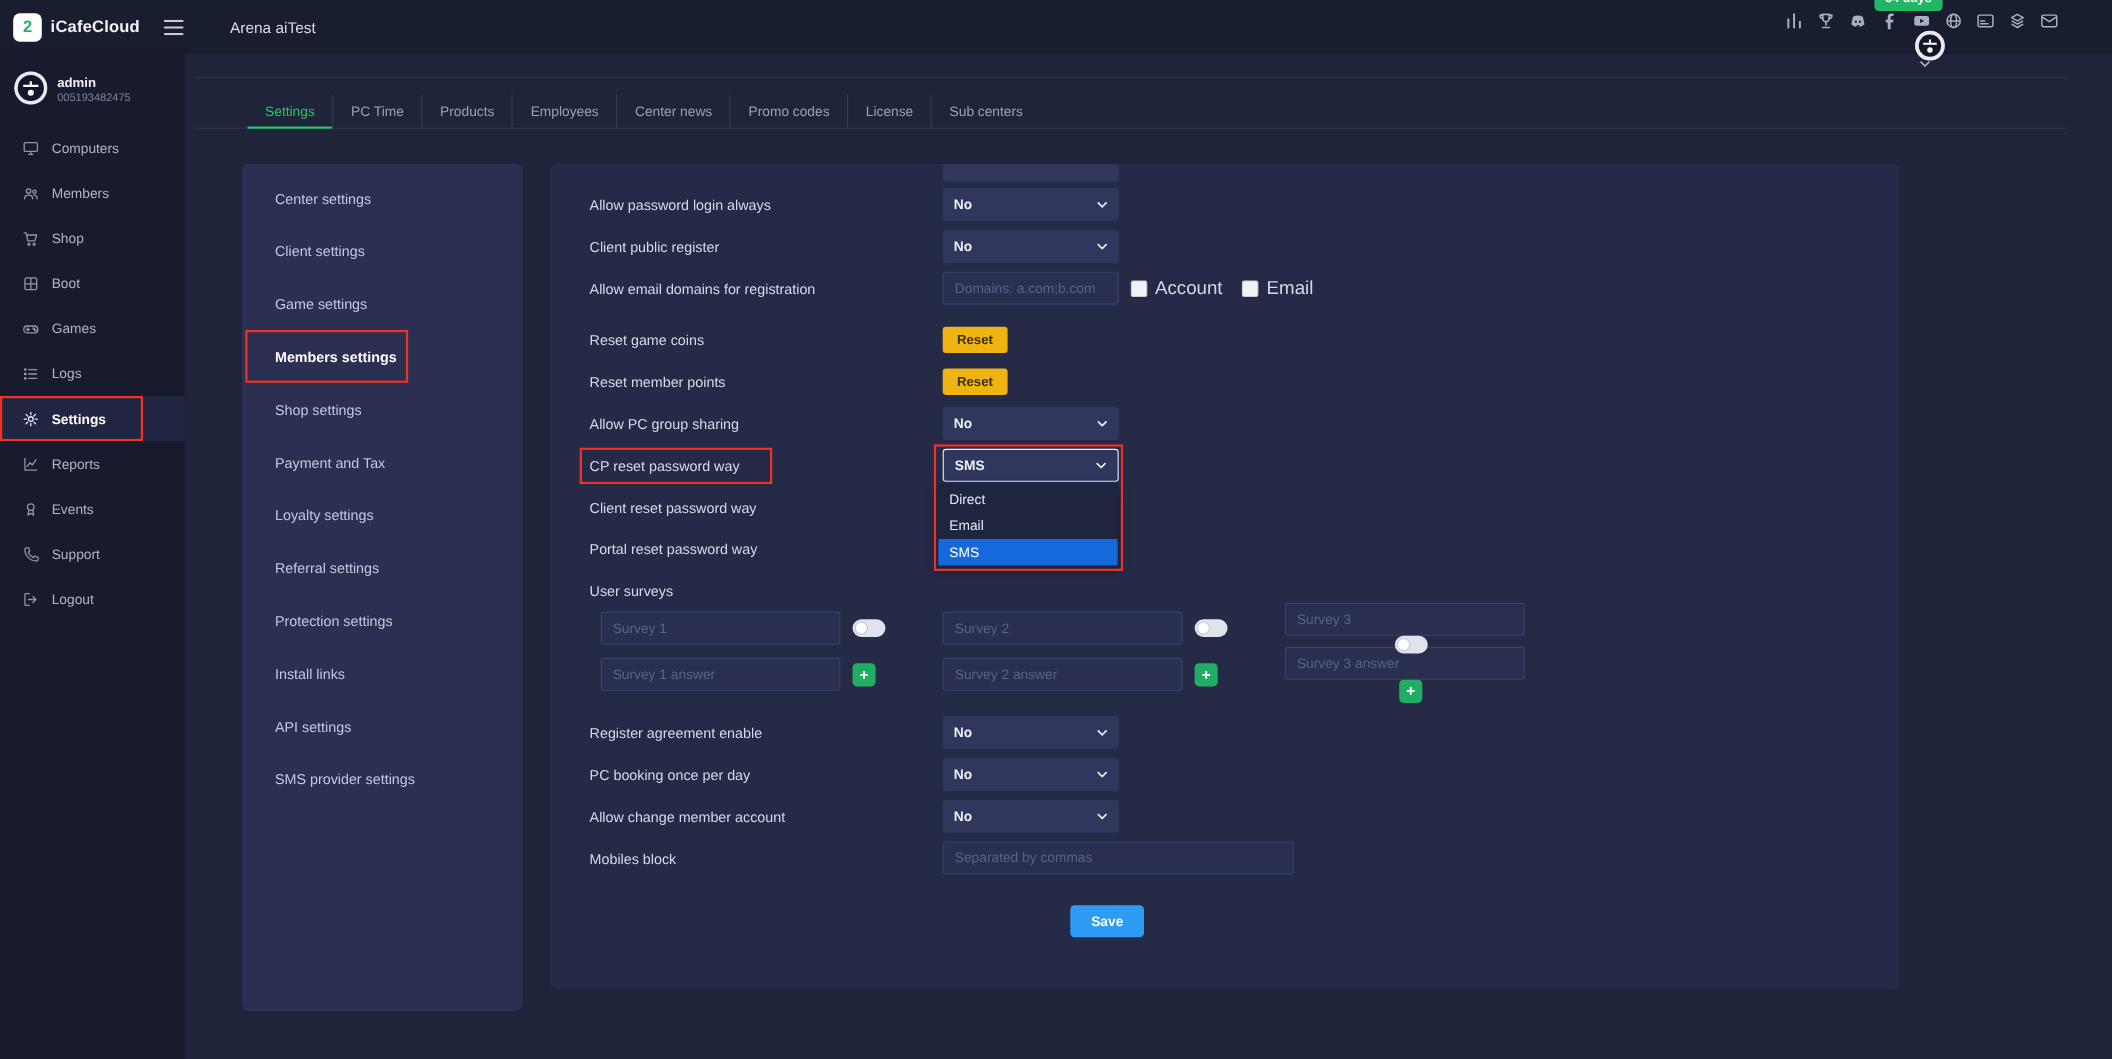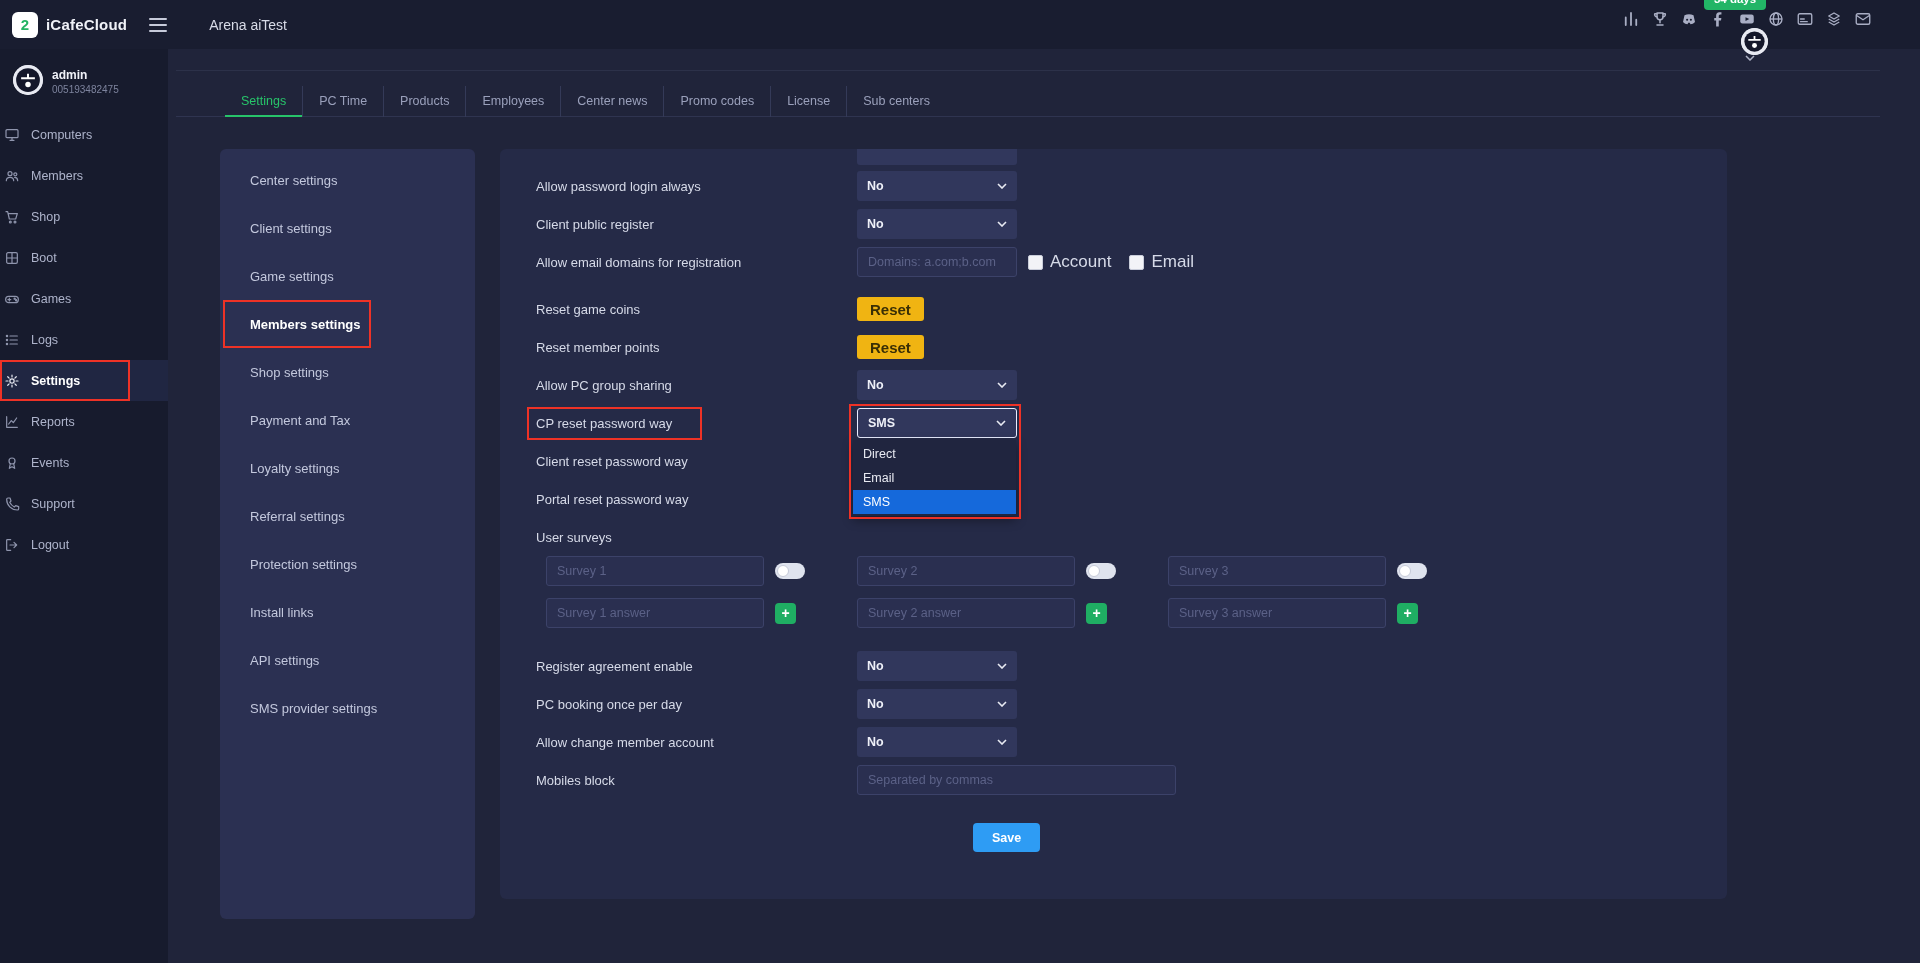--- a/index.html
+++ b/index.html
@@ -22,21 +22,21 @@
   .tb-chev { margin-left:6px; cursor:pointer; display:flex; }
 
   
   .sidebar { position:absolute; top:49px; left:0; width:168px; height:914px; background:#171b2d; z-index:20; }
   .side-user { position:absolute; top:16px; left:13px; display:flex; align-items:flex-end; }
   .side-avatar { width:30px; height:30px; border-radius:50%; overflow:hidden; background:#e8eaf2; display:flex; align-items:center; justify-content:center; }
   .side-user-meta { margin-left:9px; }
   .side-user-name { color:#f0f2f8; font-size:12px; font-weight:bold; }
   .side-user-id { color:#7e849e; font-size:10px; margin-top:2px; }
   .side-nav { position:absolute; top:65px; left:0; right:0; }
-  .side-item { height:41px; display:flex; align-items:center; padding-left:4px; cursor:pointer; position:relative;text-align:center; }
+  .side-item { height:41px; display:flex; align-items:center; padding-left:20px; cursor:pointer; position:relative;text-align:center; }
   .side-item .s-ico { width:16px; height:16px; display:flex; align-items:center; justify-content:center; }
   .side-item .s-label { margin-left:11px; color:#aeb4cb; font-size:12.5px; }
   .side-item.active { background:#202642; }
   .side-item.active .s-label { color:#ffffff; font-weight:bold; }
   .red-frame-side { position:absolute; left:0; top:0; height:41px; width:130px; border:2px solid #ee3226; pointer-events:none; }
 
   
   .main { position:absolute; left:168px; top:49px; width:1752px; height:914px; background:#20243a; }
   .top-rule { position:absolute; top:21px; left:8px; right:40px; height:1px; background:#2c3149; }
   .tab-strip { position:absolute; top:37px; left:8px; right:40px; height:31px; border-bottom:1px solid #2f3450; display:flex; }
@@ -58,21 +58,21 @@
   .row-clipped { height:18px; position:relative; overflow:hidden; }
   .row-clipped .select { position:absolute; left:357px; top:-14px; }
 
   .select { width:160px; height:30px; background:#31375c; border-radius:3px; display:flex; align-items:center; justify-content:space-between; padding:0 10px; cursor:pointer; }
   .select .sv { color:#eef0f8; font-size:12.5px; font-weight:bold; }
   .select.focused { border:1px solid #e9edff; }
 
   .tinput { height:30px; background:#2a2f50; border:1px solid #3c4269; border-radius:3px; color:#dfe3f2; font-size:12.5px; padding:0 10px; font-family:"Liberation Sans","DejaVu Sans",sans-serif; outline:none; }
   .tinput::placeholder { color:#5b6187; }
 
-  .btn-yellow { height:24px; background:#f0b412; color:#3a2f05; border:none; border-radius:3px; font-size:15px; font-weight:bold; padding:0 13px; cursor:pointer; font-family:inherit; }
+  .btn-yellow { height:24px; background:#f0b412; color:#3a2f05; border:none; border-radius:3px; font-size:12px; font-weight:bold; padding:0 13px; cursor:pointer; font-family:inherit; }
   .btn-save { height:29px; background:#2e9cf4; color:#fff; border:none; border-radius:4px; font-size:12.5px; font-weight:bold; padding:0 19px; cursor:pointer; font-family:inherit; }
   .btn-plus { width:21px; height:21px; background:#1fae63; color:#fff; border:none; border-radius:4px; font-size:14px; font-weight:bold; line-height:19px; cursor:pointer; margin-left:11px; font-family:inherit; }
 
   .cb-group { display:flex; align-items:center; margin-left:11px; }
   .cb { width:15px; height:15px; background:#f2f3f7; border:1px solid #c9cdda; border-radius:2px; cursor:pointer; flex-shrink:0; }
   .cb-label { color:#d6dae8; font-size:17px; margin-left:7px; }
   .cb-group + .cb-group { margin-left:18px; }
 
   .toggle { width:30px; height:16px; background:#dfe3ee; border-radius:8px; position:relative; margin-left:11px; cursor:pointer; flex-shrink:0; }
   .toggle .knob { position:absolute; left:2px; top:2px; width:12px; height:12px; background:#ffffff; border:1px solid #c6cad8; border-radius:50%; }
@@ -82,21 +82,21 @@
   .cp-wrap { position:relative; display:inline-block; }
   .dropdown { position:absolute; left:-4px; top:32px; width:163px; background:#20253f; padding:2px 0; z-index:10; box-shadow:0 4px 10px rgba(0,0,0,.4); }
   .dd-item { height:24px; line-height:24px; padding-left:10px; color:#e8eaf2; font-size:12.5px; cursor:pointer; }
   .dd-item.selected { background:#1569db; color:#fff; }
   .red-frame-cp { position:absolute; left:-8px; top:-4px; width:172px; height:115px; border:2px solid #ee3226; pointer-events:none; z-index:12; }
   .red-frame-label { display:inline-block; border:2px solid #ee3226; padding:7px 28px 7px 7px; margin-left:-9px; }
 
   
   .survey-row { display:flex; padding-left:46px; height:30px; align-items:center; }
   .survey-cell { width:311px; display:flex; align-items:center; flex-shrink:0; }
-  .survey-cell:nth-child(3) { width:auto; }
+  .survey-cell:nth-child(3) { width:auto;flex-direction:column; }
   .survey-cell .tinput { width:218px; }
   .mt9 { margin-top:9px; }
   .mt12 { margin-top:12px; }
   .mt19 { margin-top:19px; }
   .save-row { margin-top:24px; padding-left:473px; height:29px; }
 
   svg { display:block; }
 </style>
 </head>
 <body>

